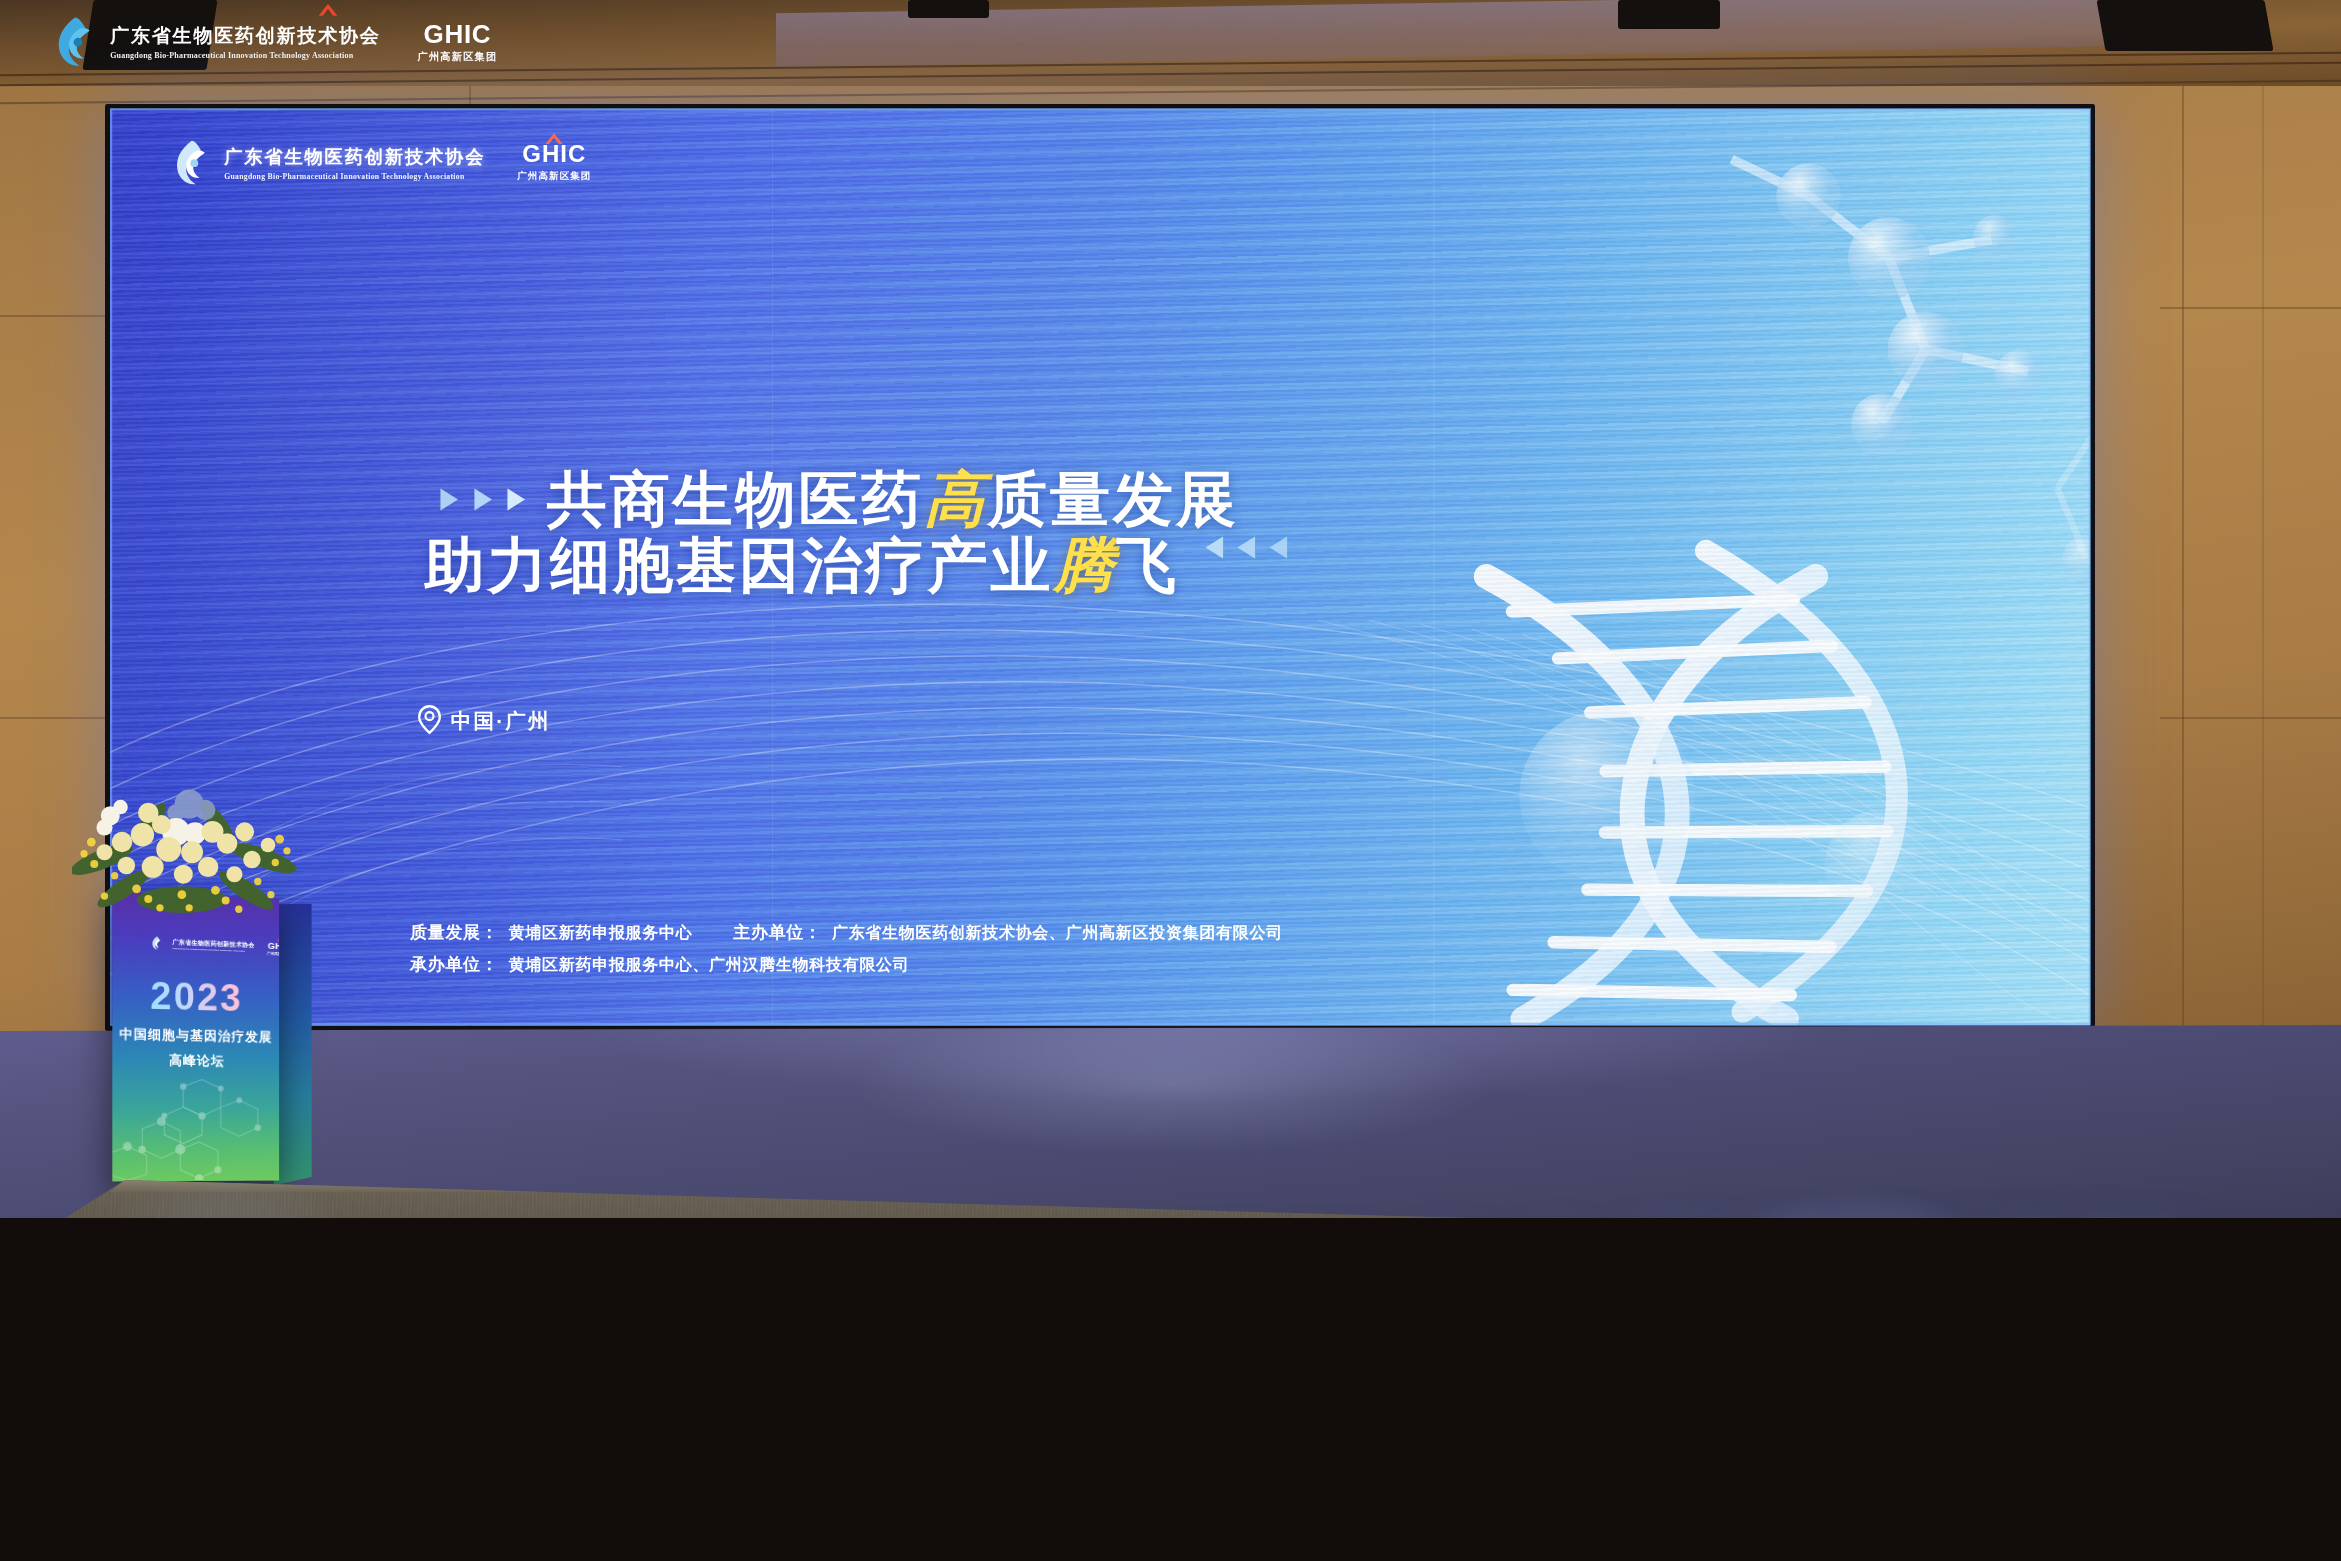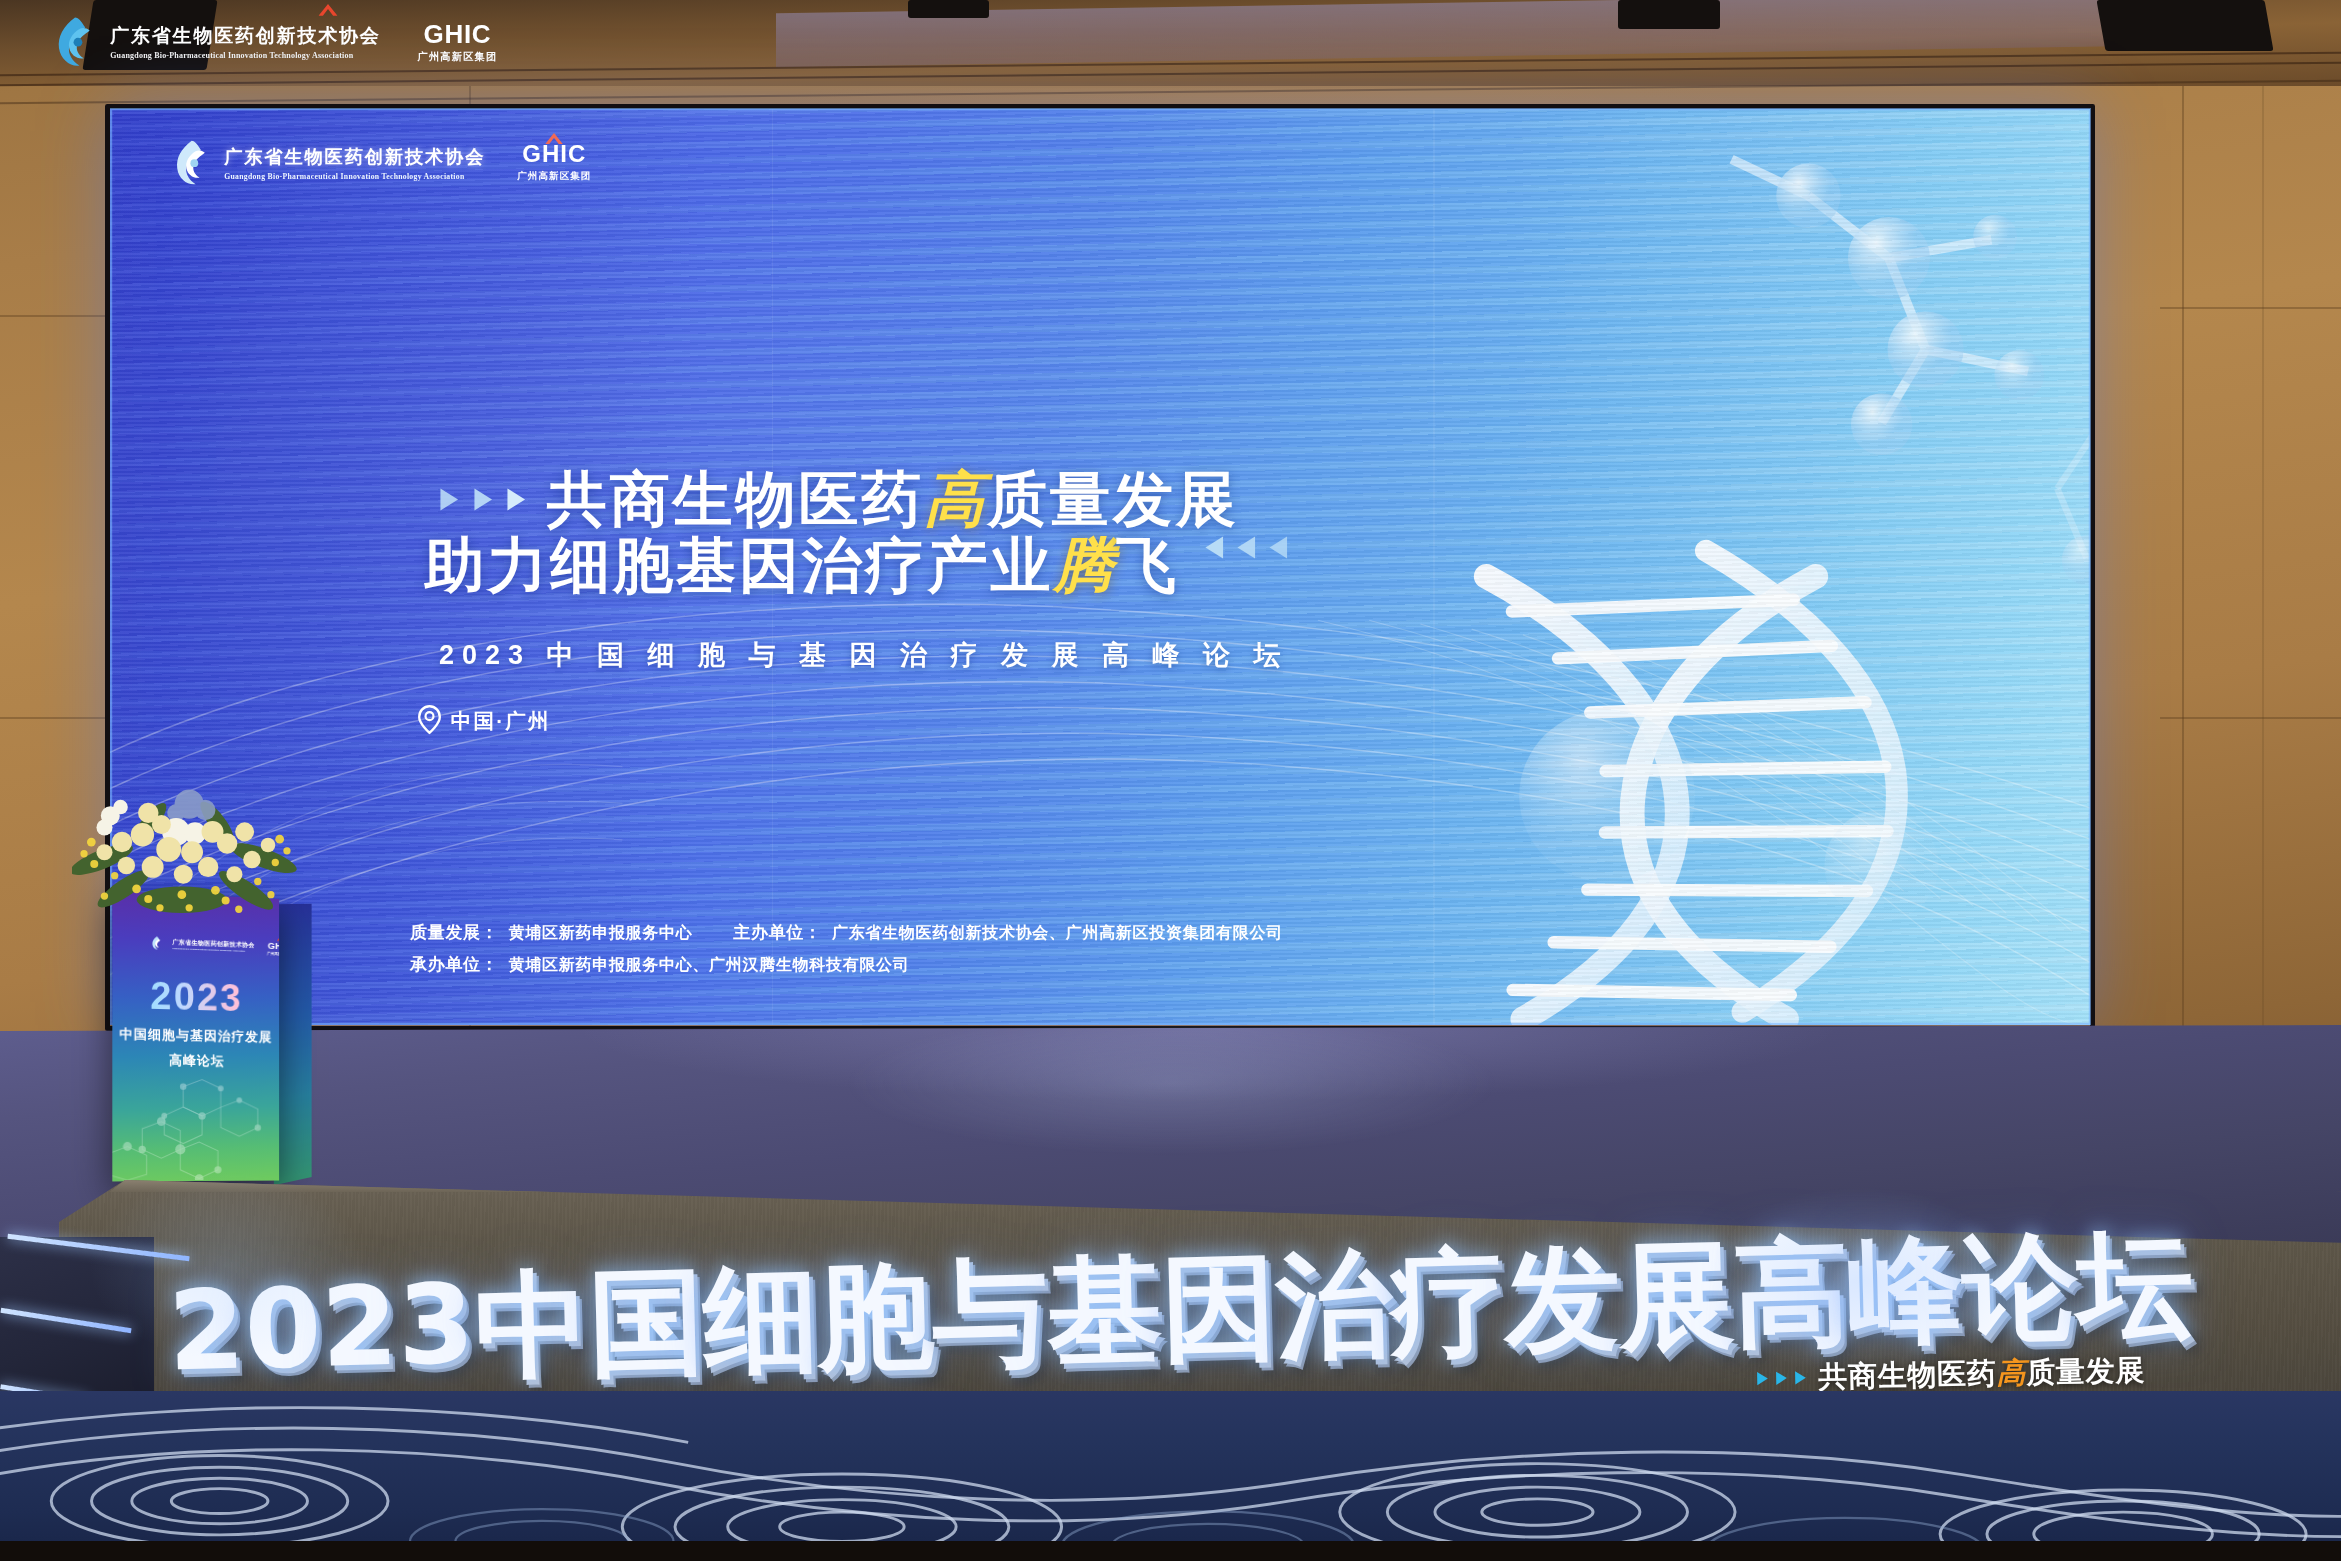--- a/index.html
+++ b/index.html
@@ -1,19 +1,19 @@
 <!DOCTYPE html>
 <html style="font-size:11.7px"><head>
 <meta charset="utf-8">
 <style>
   * { margin:0; padding:0; box-sizing:border-box; }
   html,body { width:2342px; height:1562px; overflow:hidden;
     font-family:"Liberation Sans","DejaVu Sans",sans-serif; background:#120d0a; }
 
-  #stage-root { position:relative; width:2342px; height:1541px; overflow:hidden; }
+  #stage-root { position:relative; width:2342px; height:1218px; overflow:hidden; }
 
   
   .wall-base{position:absolute;left:0;top:0;width:2342px;height:1562px;
     background:linear-gradient(172deg,#9a7240 0%,#a87d48 14%,#b4874d 32%,#a97c46 52%,#8e6637 70%,#6d4c2a 86%,#4c3620 100%);}
   .wall-sheen{position:absolute;left:0;top:88px;width:2342px;height:1062px;
     background:radial-gradient(ellipse 1098px 659px at 54% 40%, rgba(255,225,180,.20), rgba(255,200,140,.05) 55%, rgba(0,0,0,0) 78%);}
   .wall-seam{position:absolute;background:rgba(90,60,30,.38);}
   .wall-seam.v{width:2.2px;height:100%;top:0;}
   .wall-seam.h{height:2.2px;left:0;width:100%;}
 
@@ -349,21 +349,20 @@
         <svg width="20.5" height="25" viewBox="0 0 28 34">
             <path d="M26 2 L2 17 L26 32 Z" fill="#b8dcf6" opacity=".9"></path>
           </svg>
         <svg width="20.5" height="25" viewBox="0 0 28 34">
             <path d="M26 2 L2 17 L26 32 Z" fill="#b8dcf6" opacity=".8"></path>
           </svg>
       </div>
     </div>
   </div>
 
-  <div class="subtitle">2023 中 国 细 胞 与 基 因 治 疗 发 展 高 峰 论 坛</div>
 
   <div class="loc">
     <svg width="25" height="31" viewBox="0 0 34 42">
       <path d="M17 3 C9 3 3 9.4 3 17.5 C3 27 17 39 17 39 C17 39 31 27 31 17.5 C31 9.4 25 3 17 3 Z" fill="none" stroke="#ffffff" stroke-width="3.2"></path>
       <circle cx="17" cy="16.5" r="5.4" fill="none" stroke="#ffffff" stroke-width="3"></circle>
     </svg>
     <div class="loc-text">中国·广州</div>
   </div>
 
   <div class="credits">

